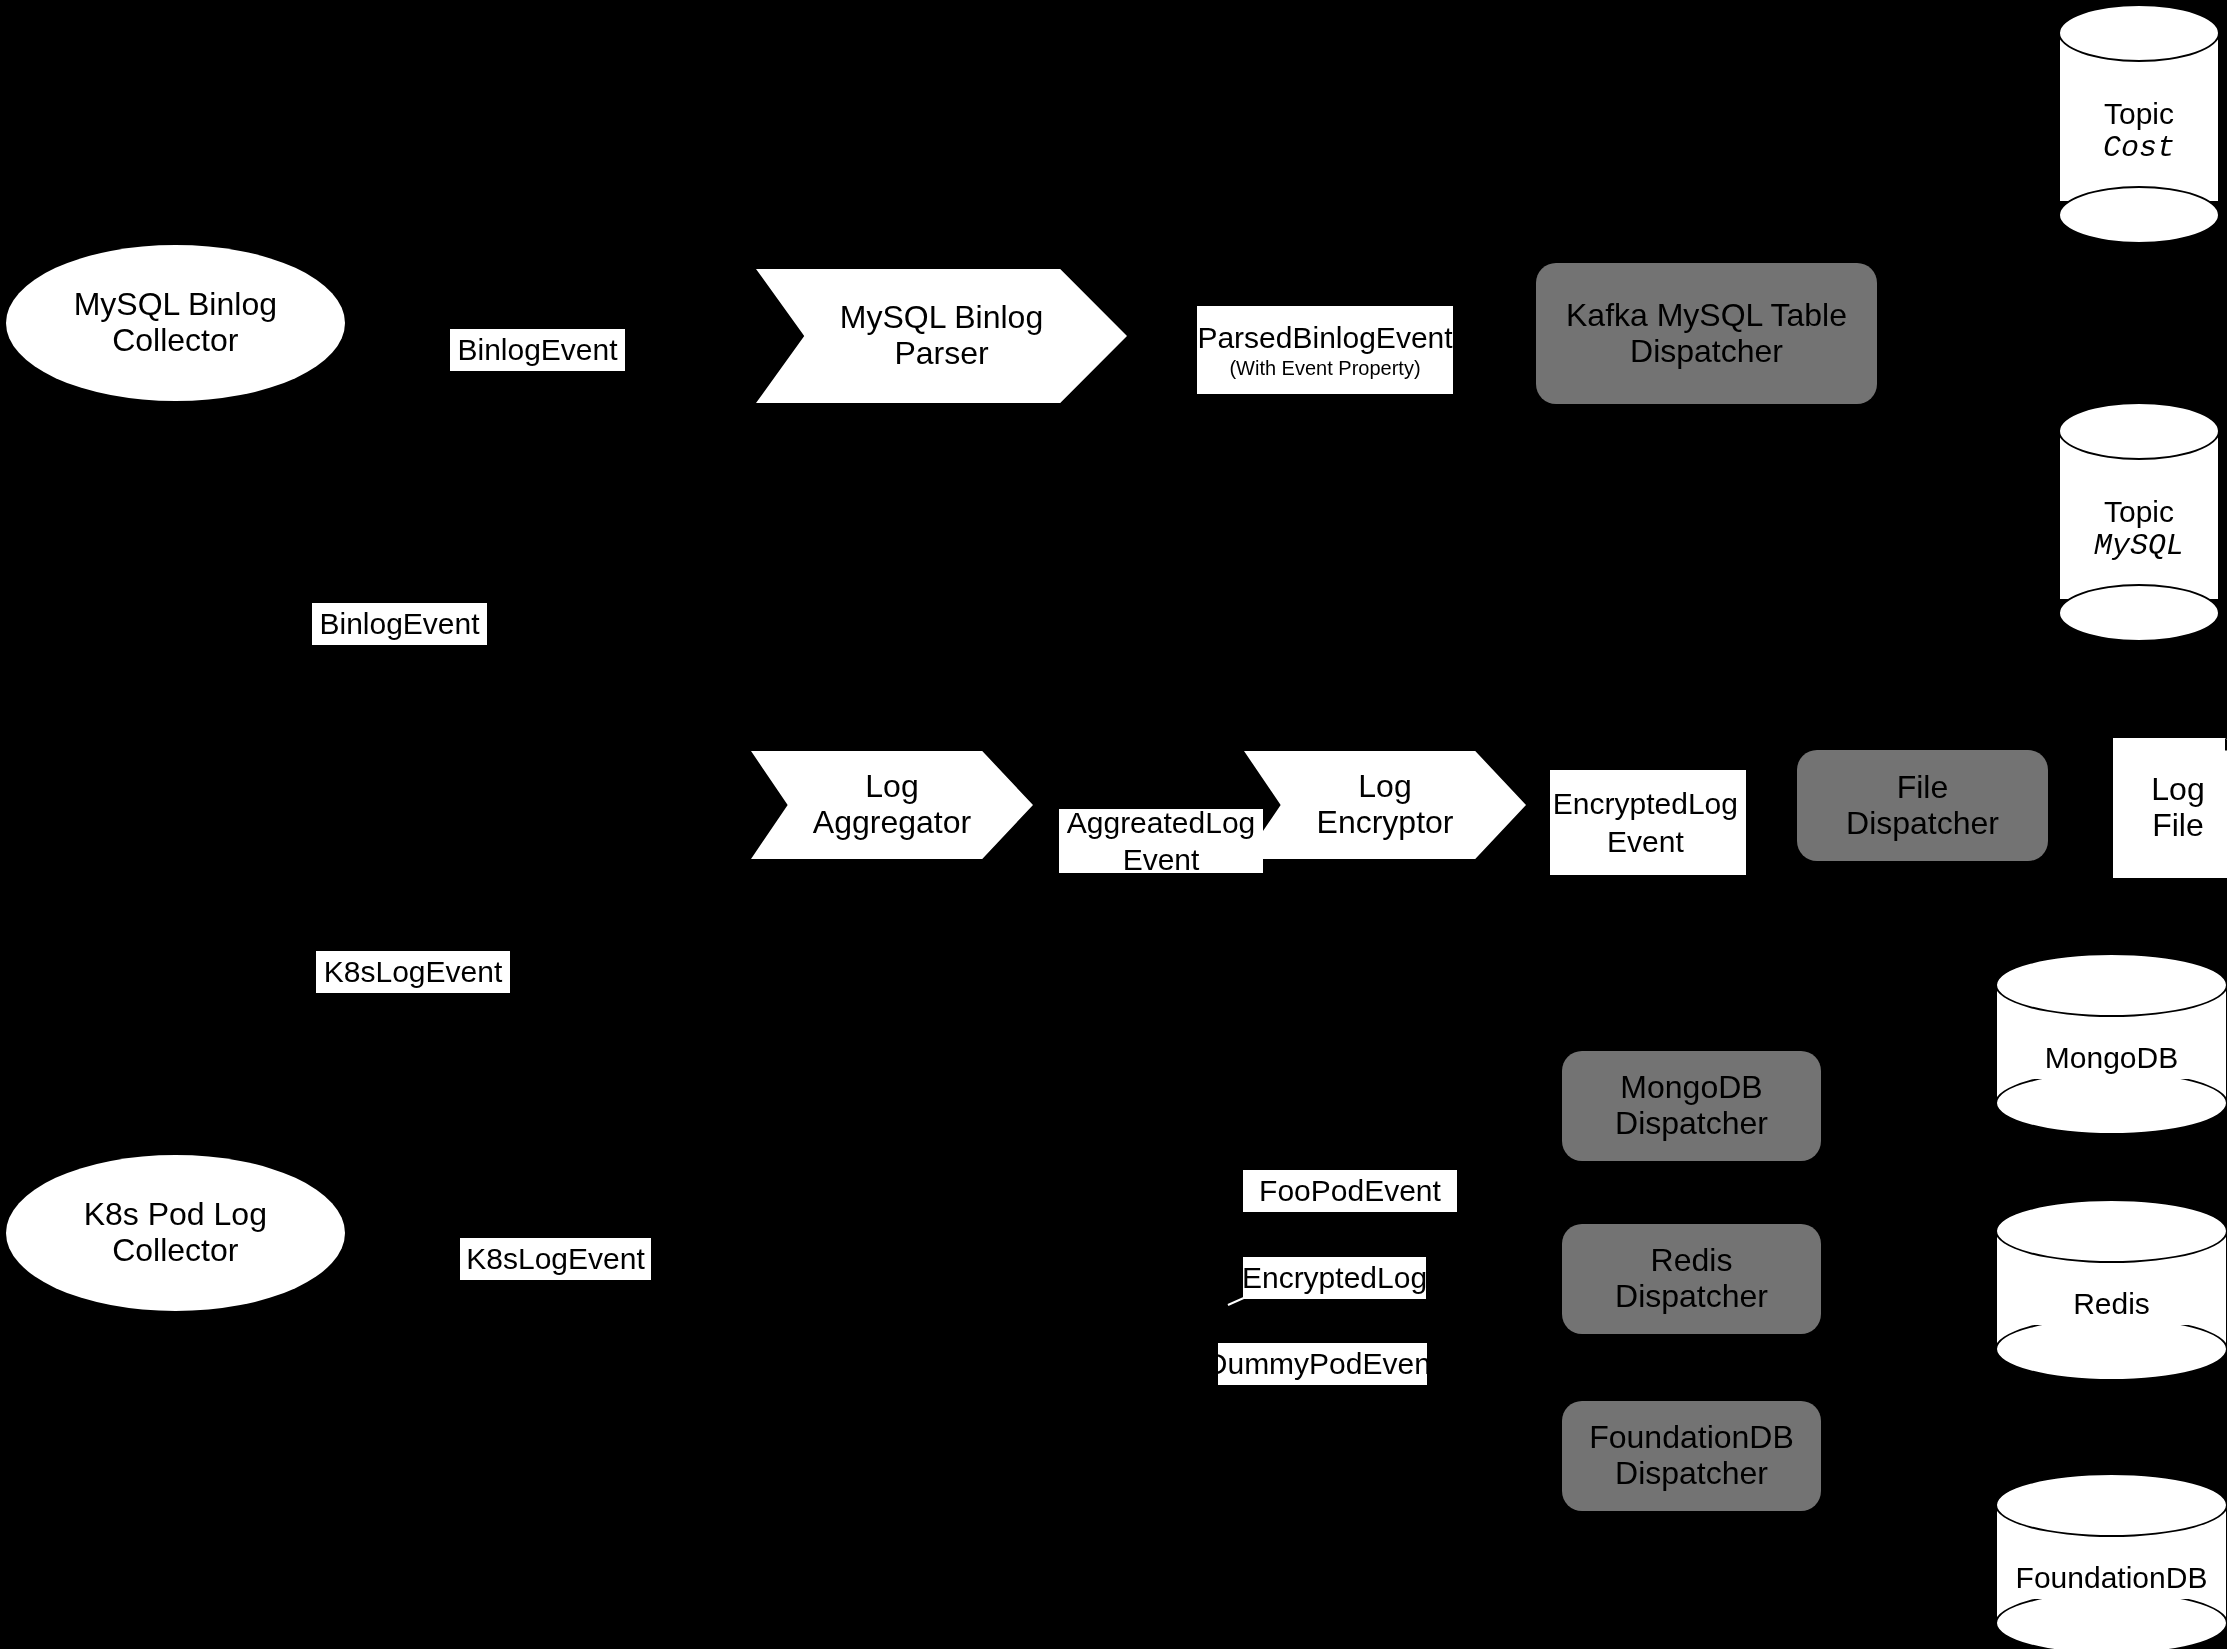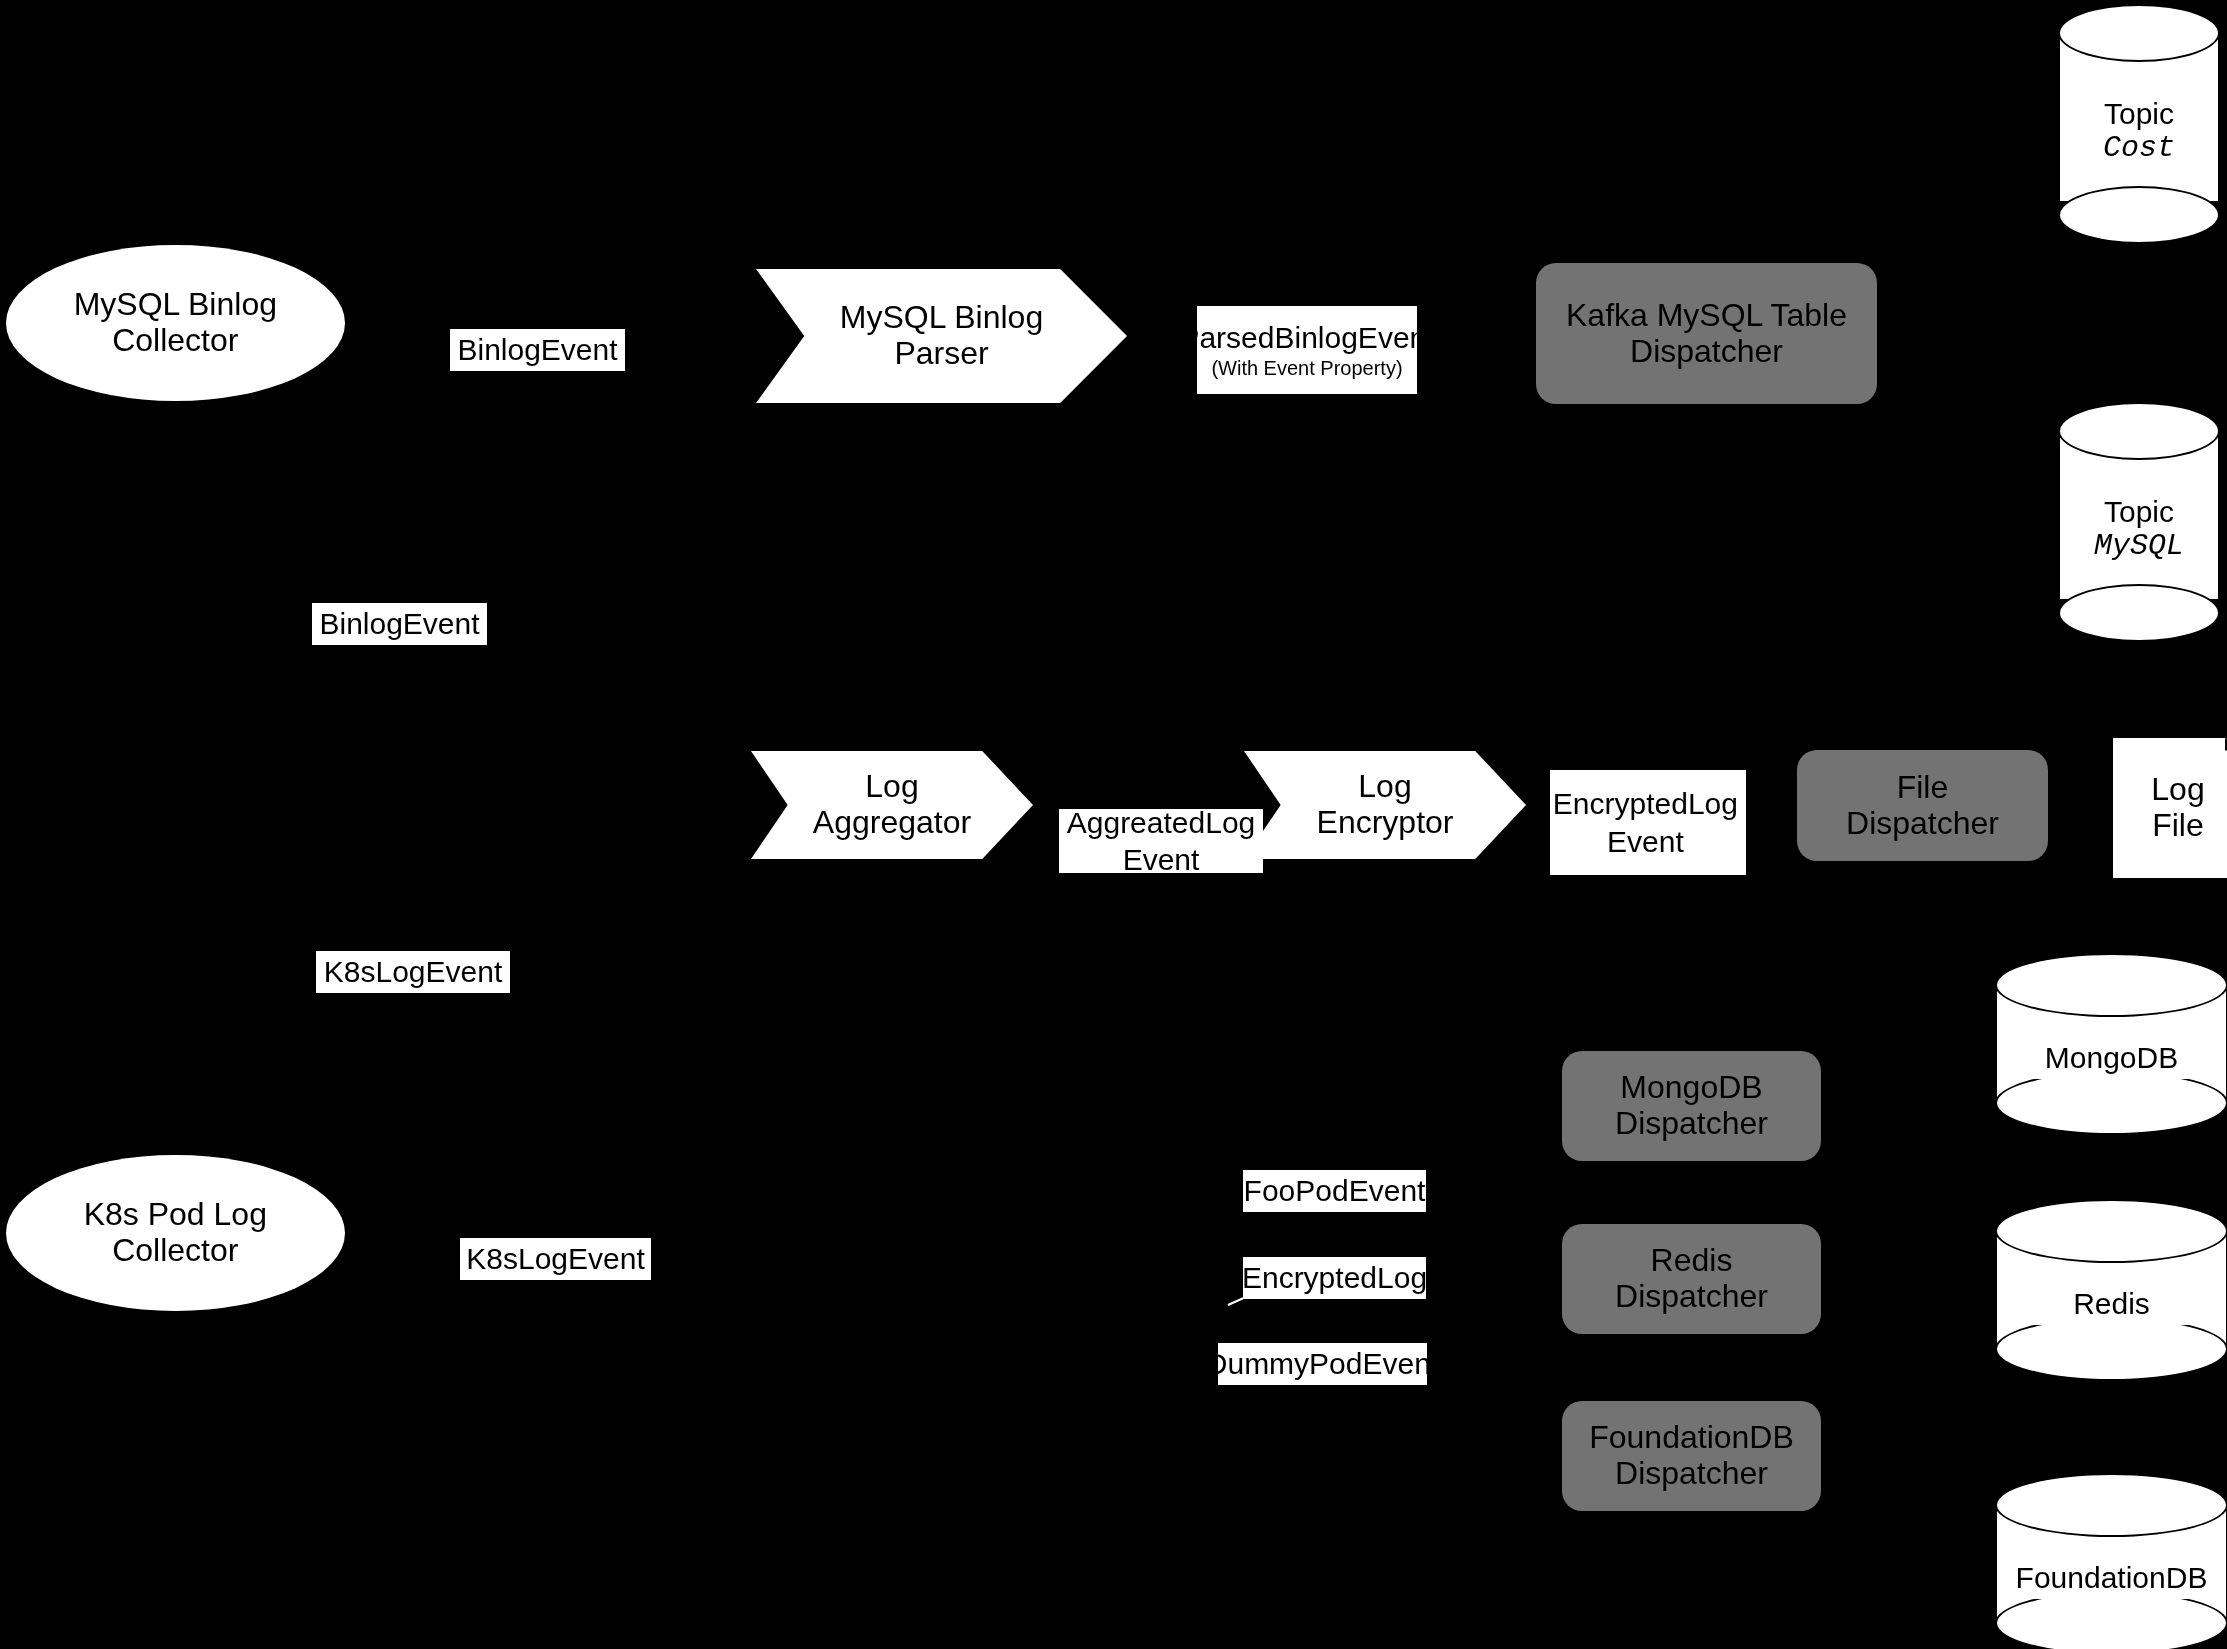--- a/index.html
+++ b/index.html
@@ -144,21 +144,21 @@
 
   <div class="node label" style="left:450px; top:329px; width:175px; height:42px;">
     <span>BinlogEvent</span>
   </div>
 
   <div class="node chevron" style="left:756px; top:269px; width:371px; height:134px;">
     <span>MySQL Binlog
 Parser</span>
   </div>
 
-  <div class="node label two-line" style="left:1197px; top:306px; width:220px; height:88px; flex-direction:column; justify-content:center;">
+  <div class="node label two-line" style="left:1197px; top:306px; width:256px; height:88px; flex-direction:column; justify-content:center;">
     <span>ParsedBinlogEvent</span>
     <span class="sub">(With Event Property)</span>
   </div>
 
   <div class="node rounded" style="left:1536px; top:263px; width:341px; height:141px;">
     <span>Kafka MySQL Table
 Dispatcher</span>
   </div>
 
   <div class="cyl" style="left:2058px; top:4.3px; width:162px; height:221px;">
@@ -225,21 +225,21 @@
   <div class="node ellipse" style="left:5.8px; top:1155px; width:339px; height:156px;">
     <span>K8s Pod Log
 Collector</span>
   </div>
 
   <div class="node label" style="left:460px; top:1238px; width:191px; height:42px;">
     <span>K8sLogEvent</span>
   </div>
 
 
-  <div class="node label" style="left:1243px; top:1170px; width:183px; height:42px;">
+  <div class="node label" style="left:1243px; top:1170px; width:214px; height:42px;">
     <span>FooPodEvent</span>
   </div>
 
   <div class="edge-line" style="left:1228px; top:1304px; width:90px; transform: rotate(-24deg);"></div>
 
   <div class="node label" style="left:1243px; top:1257px; width:183px; height:42px;">
     <span>EncryptedLog</span>
   </div>
 
   <div class="node label" style="left:1218px; top:1343px; width:209px; height:42px;">

